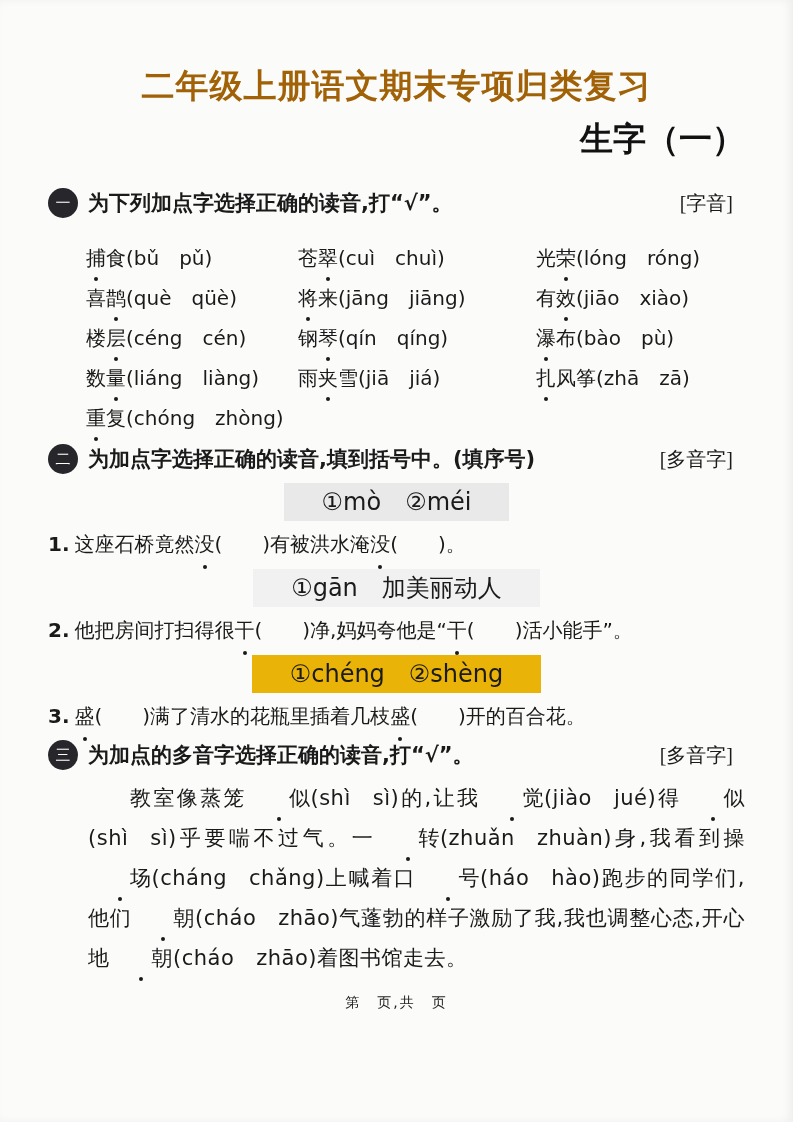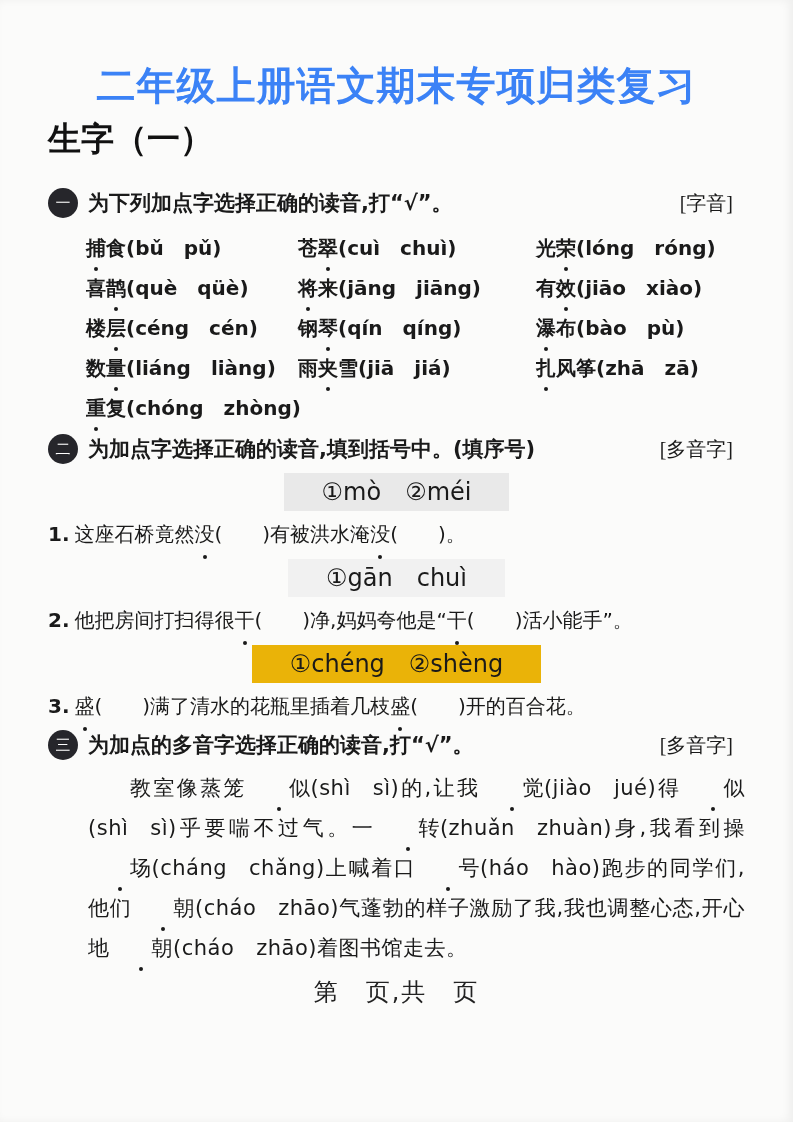--- a/index.html
+++ b/index.html
@@ -7,37 +7,36 @@
     position:relative;
     width:793px;height:1122px;
     box-sizing:border-box;
     padding:0 48px;
     background:#fbfbfa;
     overflow:hidden;
     color:#1a1a1a;
     font-family:"DejaVu Sans",sans-serif;
     box-shadow:inset -4px 0 8px rgba(0,0,0,0.05);
   }
-  .title{margin:64px 0 0;text-align:center;font-size:39px;line-height:44px;font-weight:bold;letter-spacing:1px;color:#3b82f6;}
-  .subtitle{margin:10px 0 0;text-align:left;font-size:33px;line-height:42px;font-weight:bold;color:#111;}
+  .title{margin:64px 0 0;text-align:center;font-size:33px;line-height:44px;font-weight:bold;letter-spacing:1px;color:#a16207;}
+  .subtitle{margin:10px 0 0;text-align:right;font-size:33px;line-height:42px;font-weight:bold;color:#111;}
 
   .sec-header{display:flex;align-items:center;margin-top:28px;height:30px;}
   .sec-header.s2{margin-top:6px;}
   .sec-header.s3{margin-top:2px;}
   .badge{
     flex:0 0 auto;width:30px;height:30px;border-radius:50%;
     background:#26262b;color:#fff;font-size:15px;line-height:30px;text-align:center;
   }
   .instr{font-weight:bold;font-size:21px;margin-left:10px;white-space:nowrap;}
   .tag{margin-left:auto;font-size:20px;padding-right:12px;font-family:Liberation Serif, serif;white-space:nowrap;}
 
   .word-grid{
     display:grid;grid-template-columns:212px 238px auto;
-    margin:10px 0 0 38px;
-    font-weight:bold;
+    margin:20px 0 0 38px;
   }
   .word-item{font-size:20px;line-height:40px;white-space:nowrap;}
 
   .groups{margin-top:6px;}
   .options-line{height:43px;display:flex;justify-content:center;align-items:center;position:relative;}
   .options-band{font-size:24px;padding:3px 38px;background:#e9e9e9;white-space:nowrap;}
   .group:nth-child(2) .options-band{background:#f1f1f1;}
   .group:nth-child(3) .options-band{background:#eab308;text-align:center;}
   .group:nth-child(4) .options-band{background:#efefee;}
   .group:nth-child(4) .options-line::before{
@@ -46,21 +45,21 @@
     background:repeating-linear-gradient(90deg,#bfbfbf 0 14px,transparent 14px 22px);
   }
   .sentence{height:43px;line-height:43px;font-size:20px;white-space:nowrap;}
   .num{font-weight:bold;margin-right:5px;}
 
   .paragraph{
     margin:8px 0 0 40px;width:657px;
     font-size:21px;line-height:40px;letter-spacing:0.5px;
     text-align:justify;text-indent:2em;
   }
-  .footer{text-align:center;font-size:24px;line-height:24px;margin-top:12px;letter-spacing:2px;color:#222;}
+  .footer{text-align:center;font-size:14px;line-height:24px;margin-top:12px;letter-spacing:2px;color:#222;}
 
   
   .du{position:relative;display:inline-block;}
   .du::after{
     content:"";position:absolute;left:50%;bottom:-3px;transform:translateX(-50%);
     width:4px;height:4px;border-radius:50%;background:#1a1a1a;
   }
 </style>
 </head>
 <body>
@@ -104,21 +103,21 @@
       <div class="options-line">
         <span class="options-band">①mò　②méi</span>
       </div>
       <div class="sentence">
         <span class="num">1.</span><span class="sent-text">这座石桥竟然<span class="du">没</span>(　　)有被洪水淹<span class="du">没</span>(　　)。</span>
       </div>
     </div>
 
     <div class="group">
       <div class="options-line">
-        <span class="options-band">①gān　chuì</span>
+        <span class="options-band">①gān　加美丽动人</span>
       </div>
       <div class="sentence">
         <span class="num">2.</span><span class="sent-text">他把房间打扫得很<span class="du">干</span>(　　)净,妈妈夸他是“<span class="du">干</span>(　　)活小能手”。</span>
       </div>
     </div>
 
     <div class="group">
       <div class="options-line">
         <span class="options-band">①chéng　②shèng</span>
       </div>

